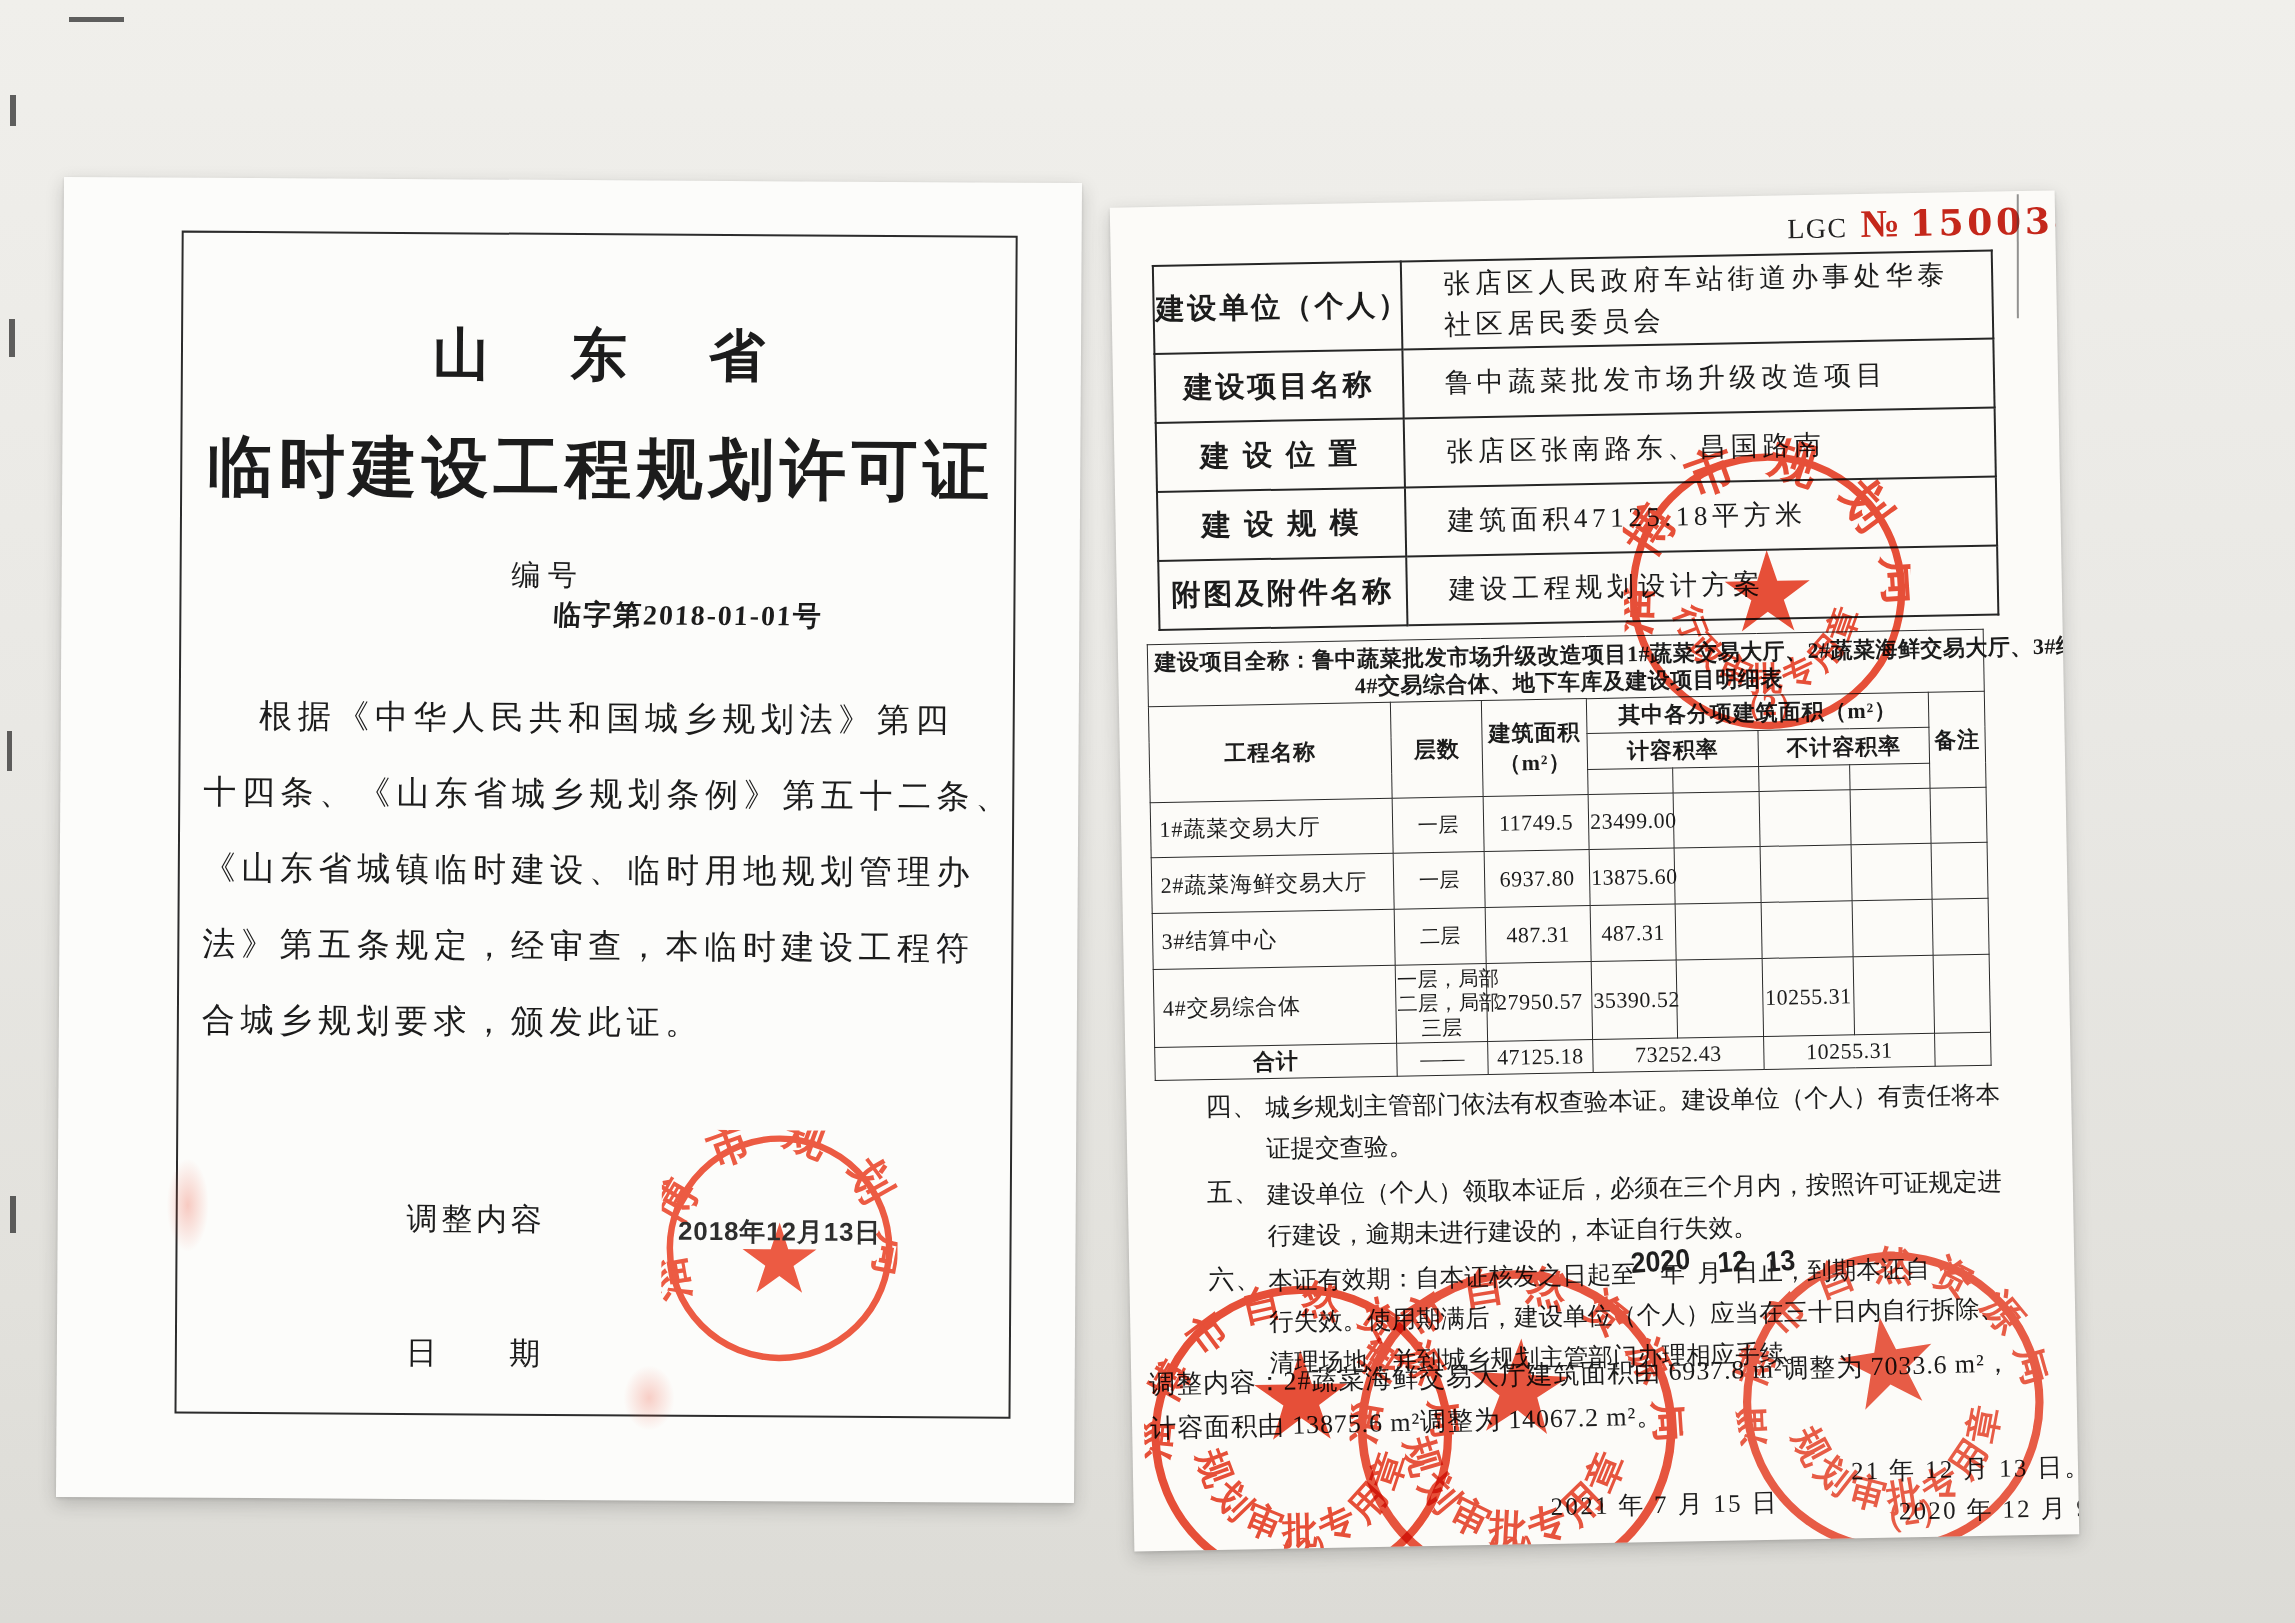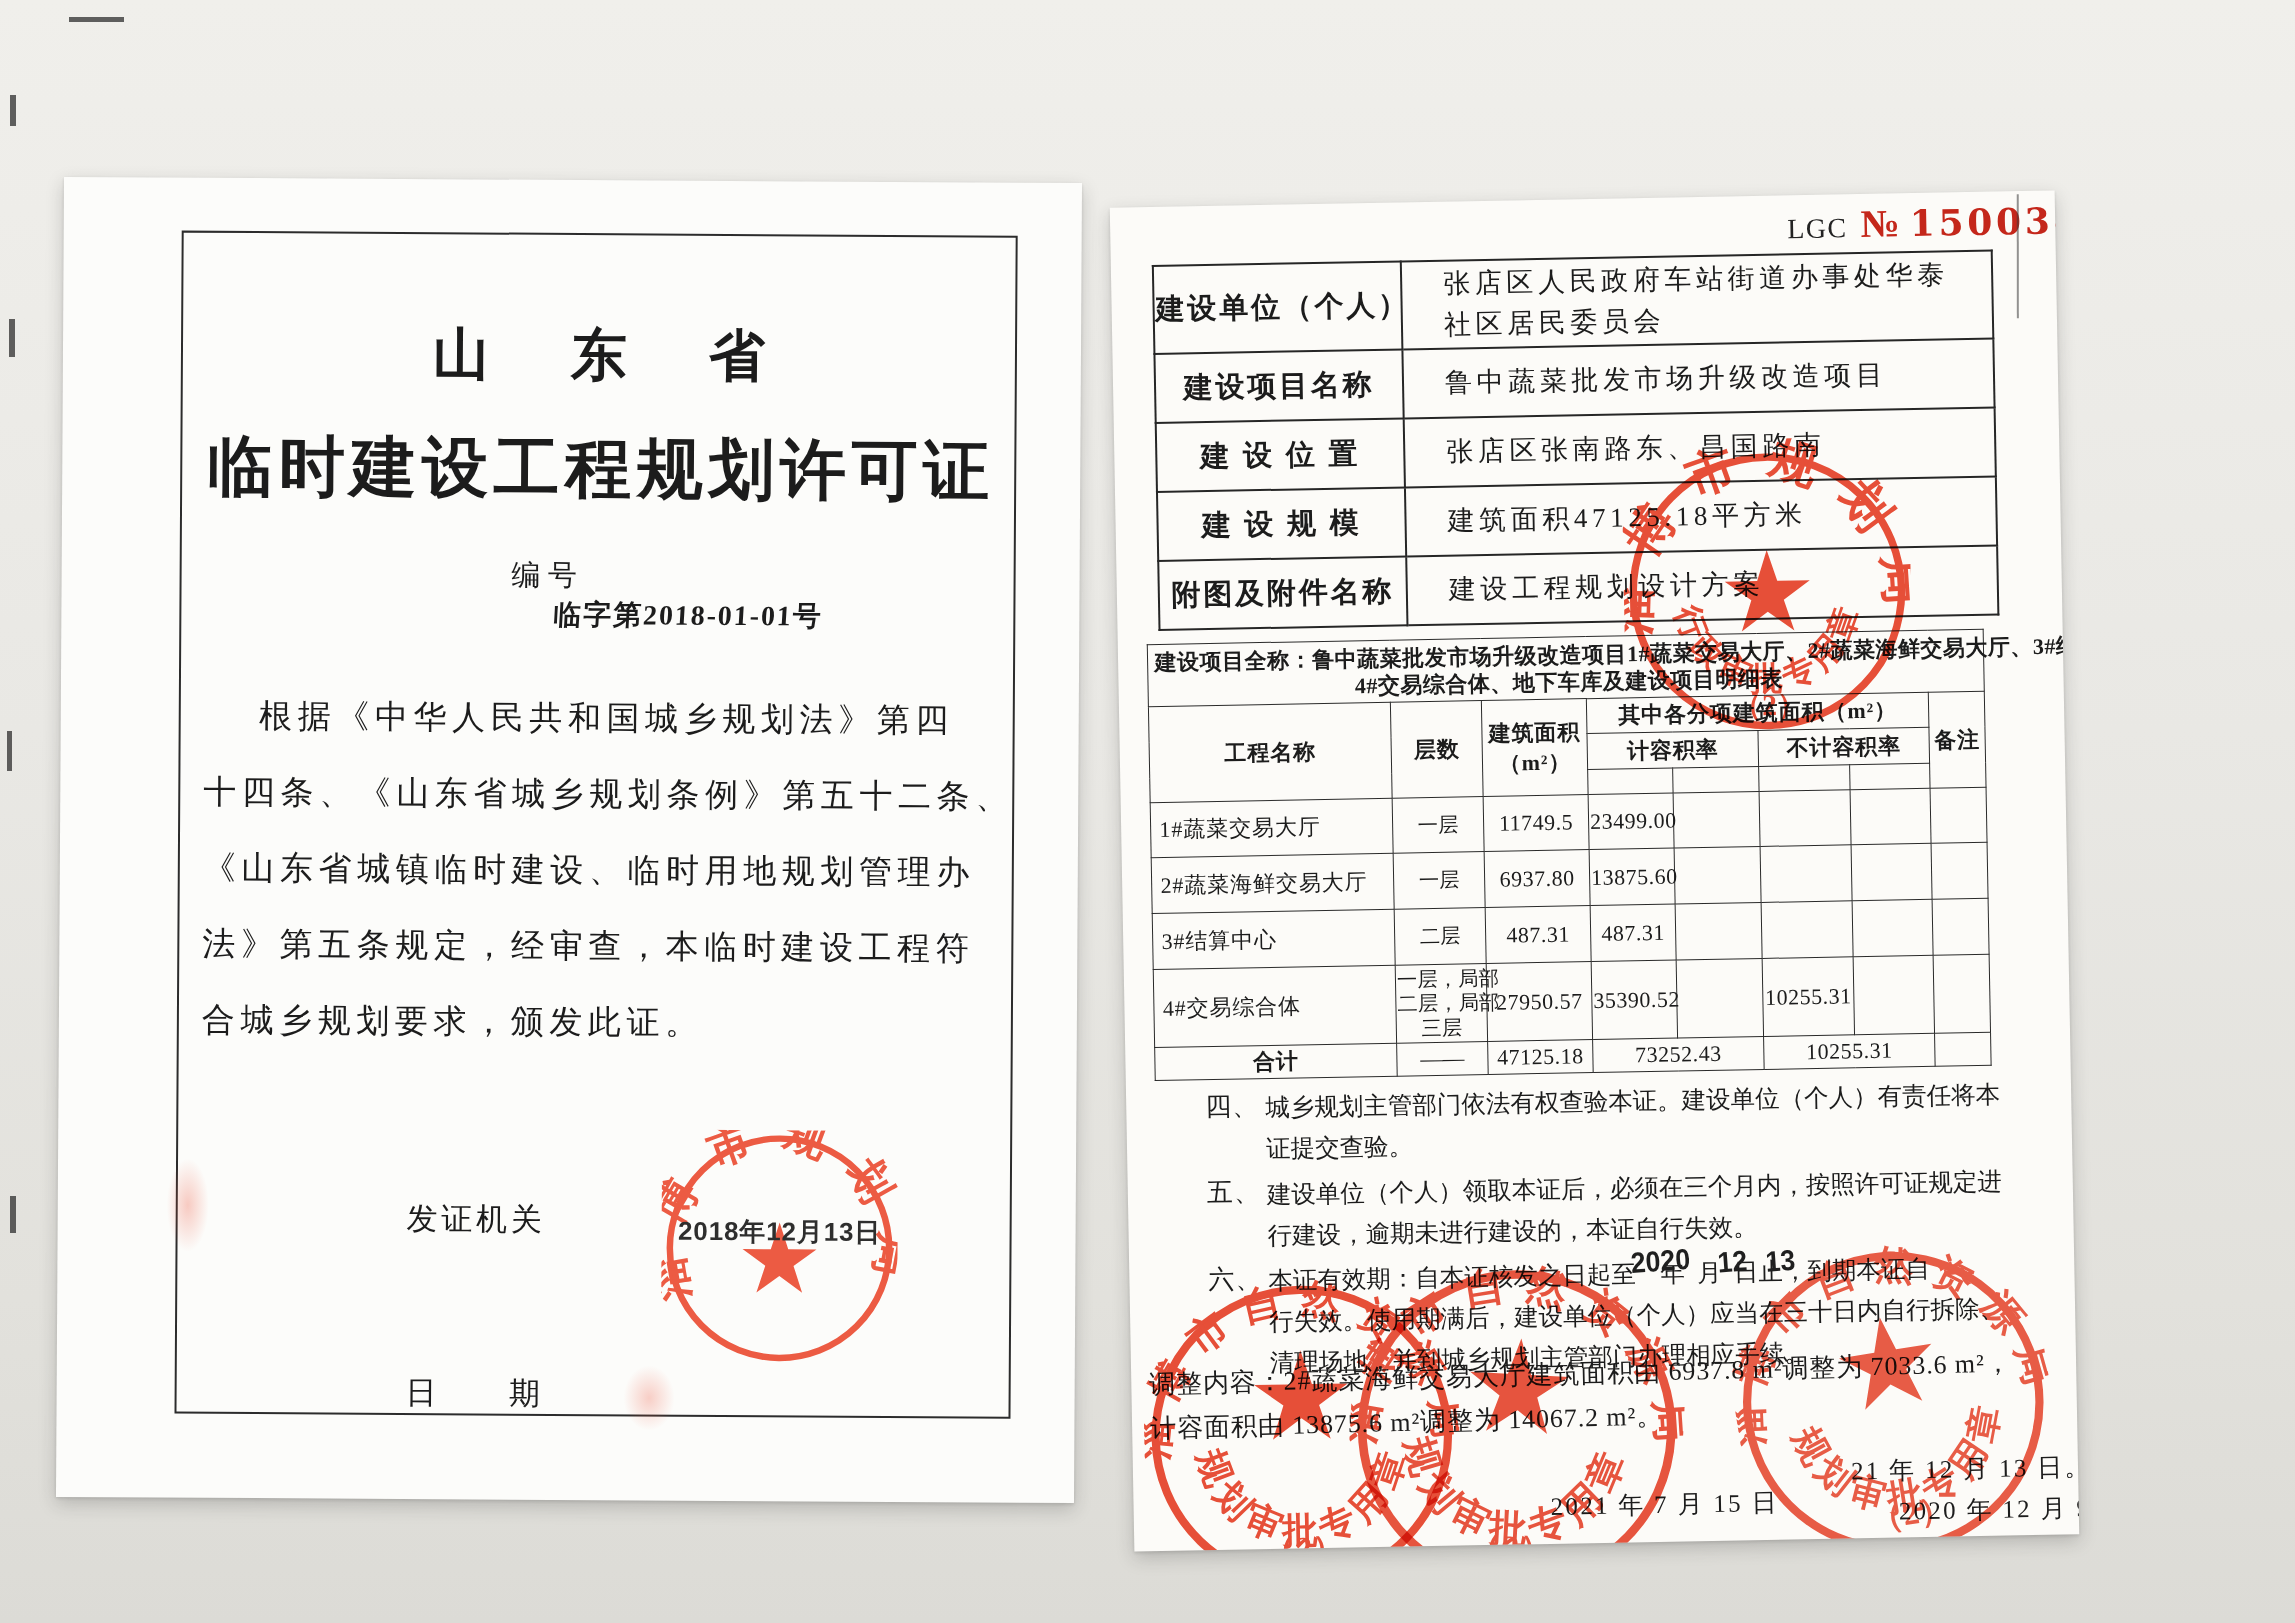--- a/index.html
+++ b/index.html
@@ -17,21 +17,21 @@
         font-size:56px;font-weight:700;letter-spacing:82px;white-space:pre;}
   .title-permit{position:absolute;top:189px;left:0;width:100%;text-align:center;padding-left:5.6px;box-sizing:border-box;
         font-size:66px;font-weight:700;letter-spacing:5.6px;white-space:pre;
         font-family:"Liberation Sans","DejaVu Sans",sans-serif;}
   .serial-row{position:absolute;top:312px;left:315px;white-space:pre;}
   .serial-label{font-size:29px;letter-spacing:7.4px;}
   .serial-value{font-size:28px;letter-spacing:1.9px;margin-left:42px;font-weight:600;transform:skewX(-3deg);display:inline-block;}
   .body-block{position:absolute;left:23px;top:445px;width:787px;}
   .body-line{font-size:33px;letter-spacing:5.6px;line-height:76px;white-space:pre;}
   .issuer-label{position:absolute;left:229px;top:964px;font-size:31px;letter-spacing:3.7px;white-space:pre;}
-  .date-label{position:absolute;left:229px;top:1098px;font-size:31px;letter-spacing:3.7px;white-space:pre;margin-top:40px;}
+  .date-label{position:absolute;left:229px;top:1098px;font-size:31px;letter-spacing:3.7px;white-space:pre;}
 
   
   .lgc-line{position:absolute;left:677px;top:6.5px;display:flex;align-items:baseline;white-space:pre;}
   .lgc-prefix{font-size:28px;letter-spacing:1.4px;color:#232323;}
   .lgc-no{font-size:39px;font-weight:700;color:#c4271b;margin-left:13px;}
   .lgc-num{font-size:36px;font-weight:700;color:#c4271b;letter-spacing:3.7px;margin-left:10.2px;font-family:"DejaVu Serif","Liberation Serif",serif;}
 
   table{border-collapse:collapse;}
   .info-table{position:absolute;left:41px;top:58px;width:841px;table-layout:fixed;}
   .info-table td{border:2.3px solid #262626;vertical-align:middle;}
@@ -98,21 +98,21 @@
         <span class="serial-label">编号</span>
         <span class="serial-value">临字第2018-01-01号</span>
       </div>
       <div class="body-block">
         <div class="body-line">    根据《中华人民共和国城乡规划法》第四</div>
         <div class="body-line">十四条、《山东省城乡规划条例》第五十二条、</div>
         <div class="body-line">《山东省城镇临时建设、临时用地规划管理办</div>
         <div class="body-line">法》第五条规定，经审查，本临时建设工程符</div>
         <div class="body-line">合城乡规划要求，颁发此证。</div>
       </div>
-      <div class="issuer-label">发证机关</div>
+      <div class="issuer-label">调整内容</div>
       <div class="date-label">日      期</div>
     </div>
 
     <div class="smudge" style="left:109px;top:981px;width:42px;height:93px;background:radial-gradient(closest-side,rgba(236,86,62,.30),transparent);"></div>
     <div class="smudge" style="left:567px;top:1185px;width:51px;height:65px;background:radial-gradient(closest-side,rgba(236,86,62,.28),transparent);"></div>
 
     <svg class="stamp" style="left:604px;top:949px;opacity:.93;" width="236" height="236" viewBox="0 0 510 510">
       <circle cx="255" cy="255" r="237" fill="none" stroke="#ee4f35" stroke-width="14"></circle>
       <defs>
           <path id="pE1" d="M 62 340 A 212 212 0 1 1 448 340" fill="none"></path>

